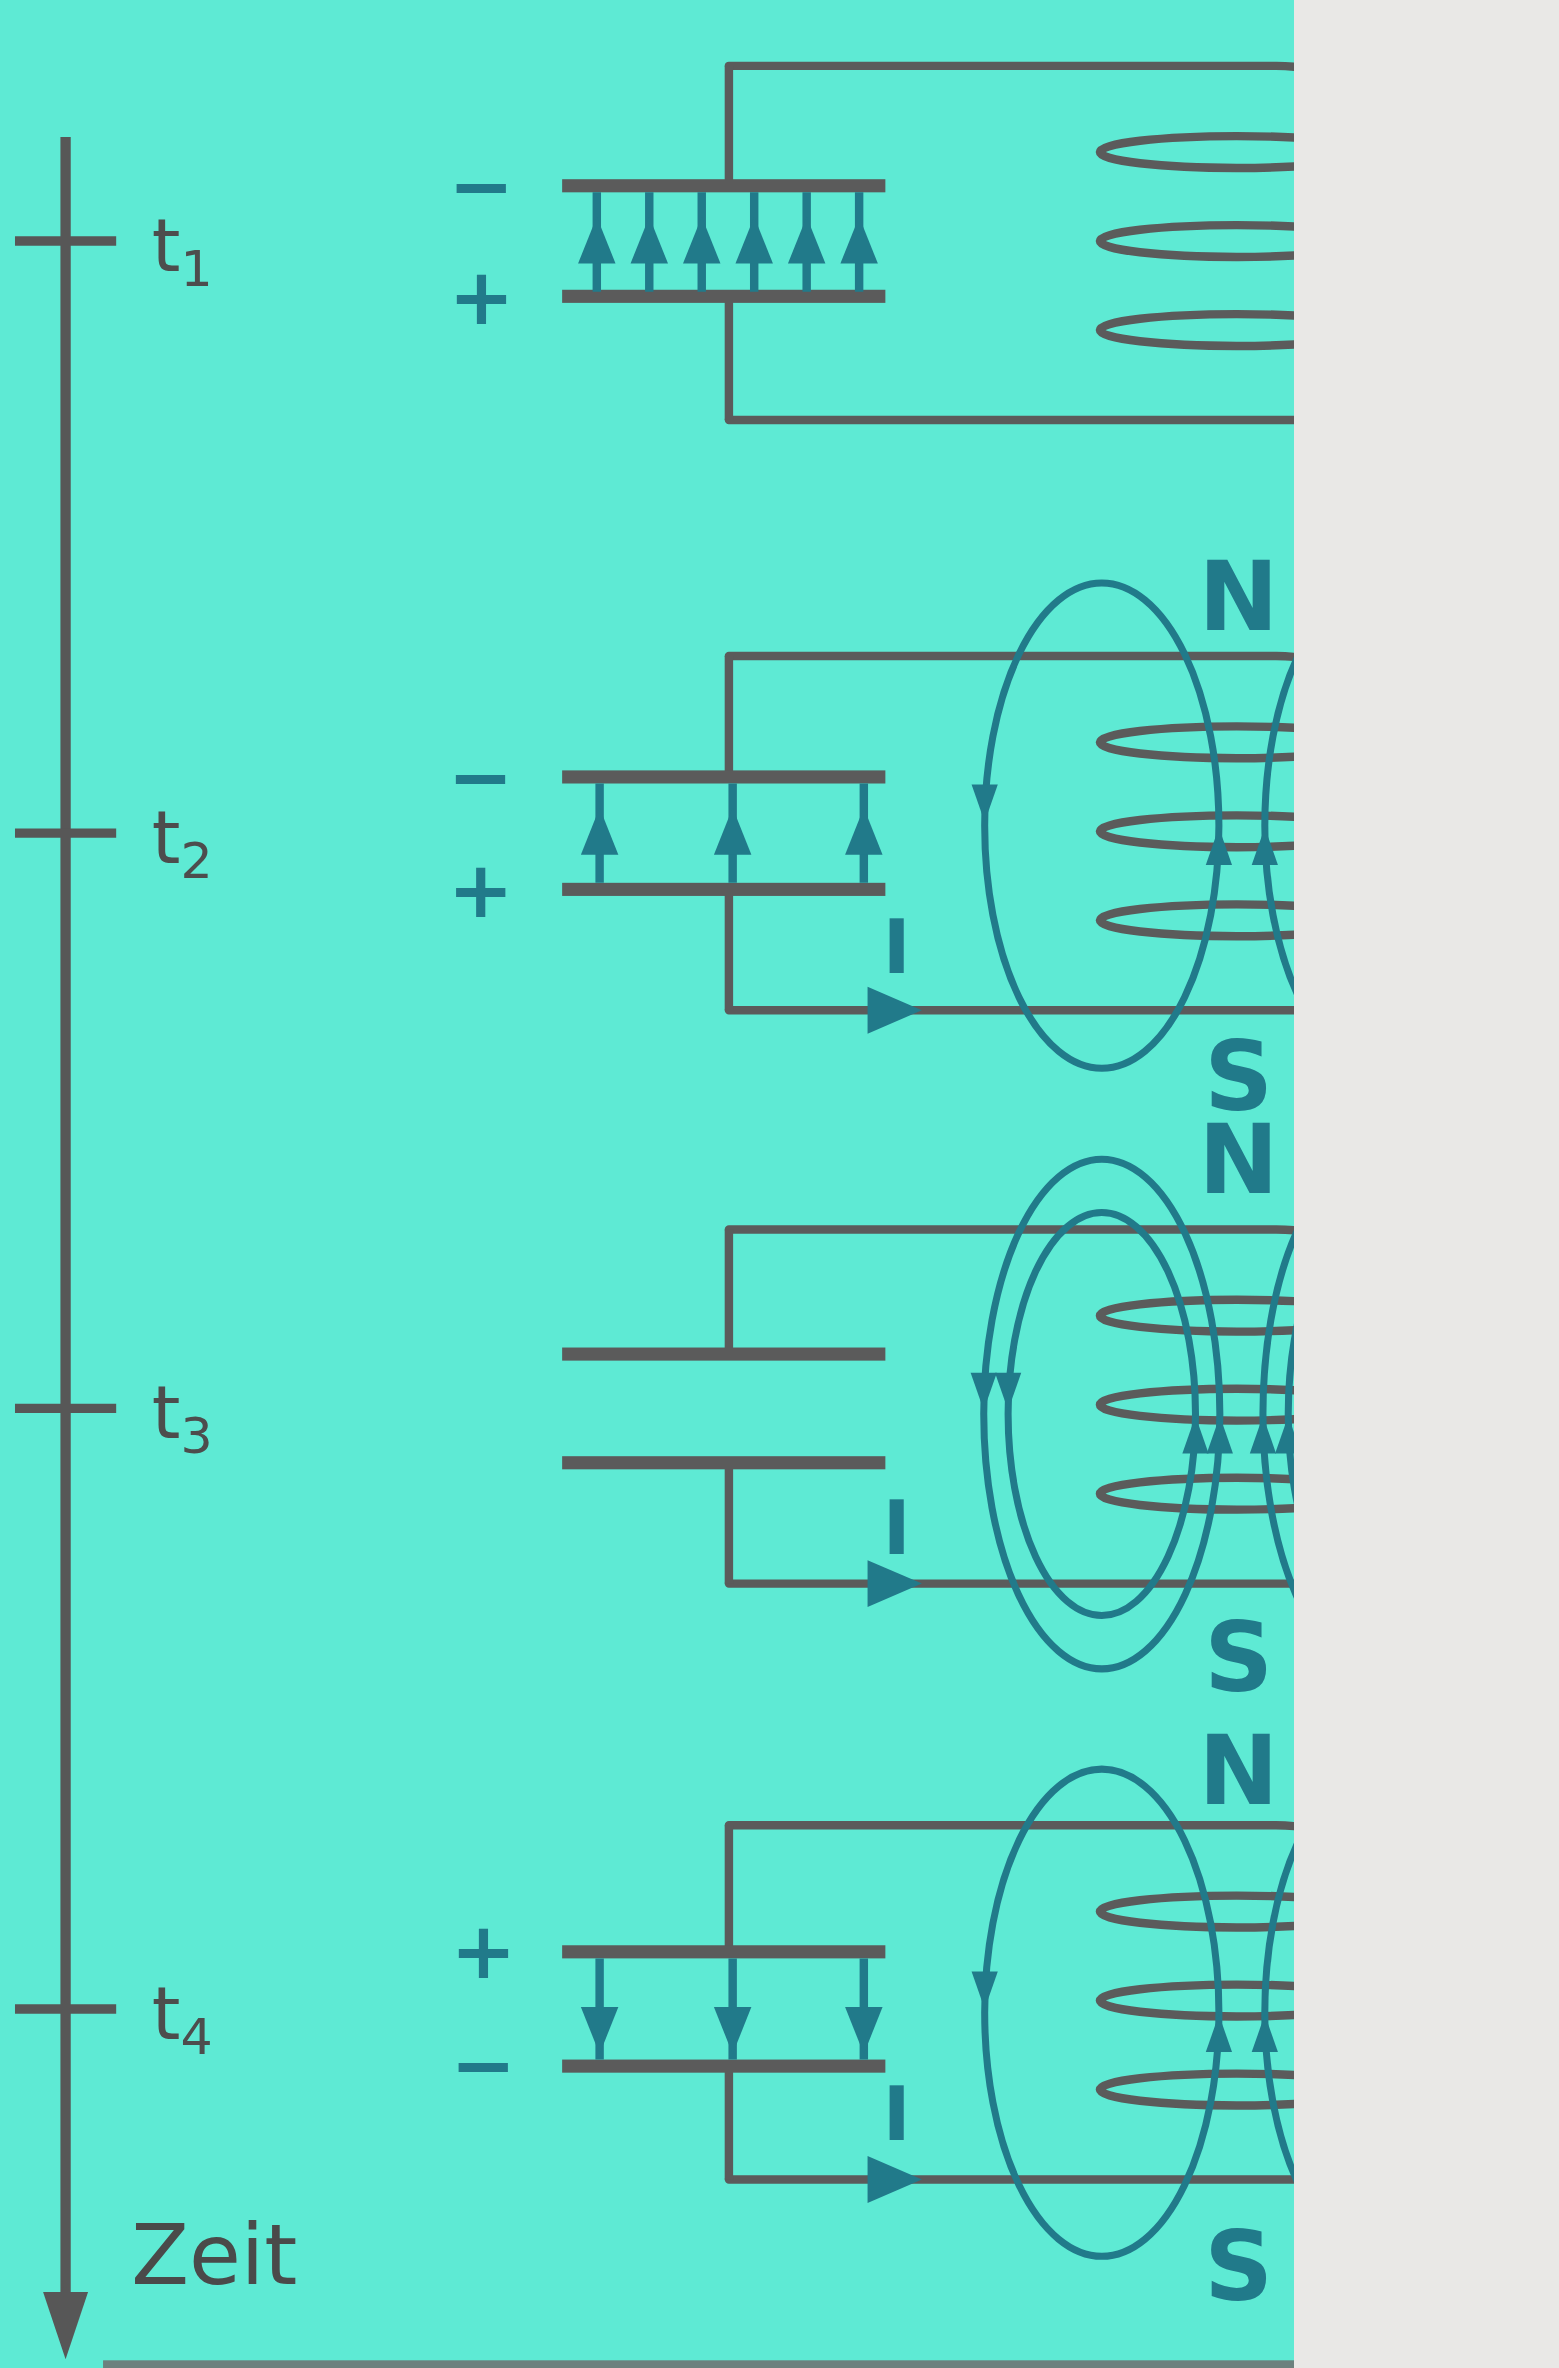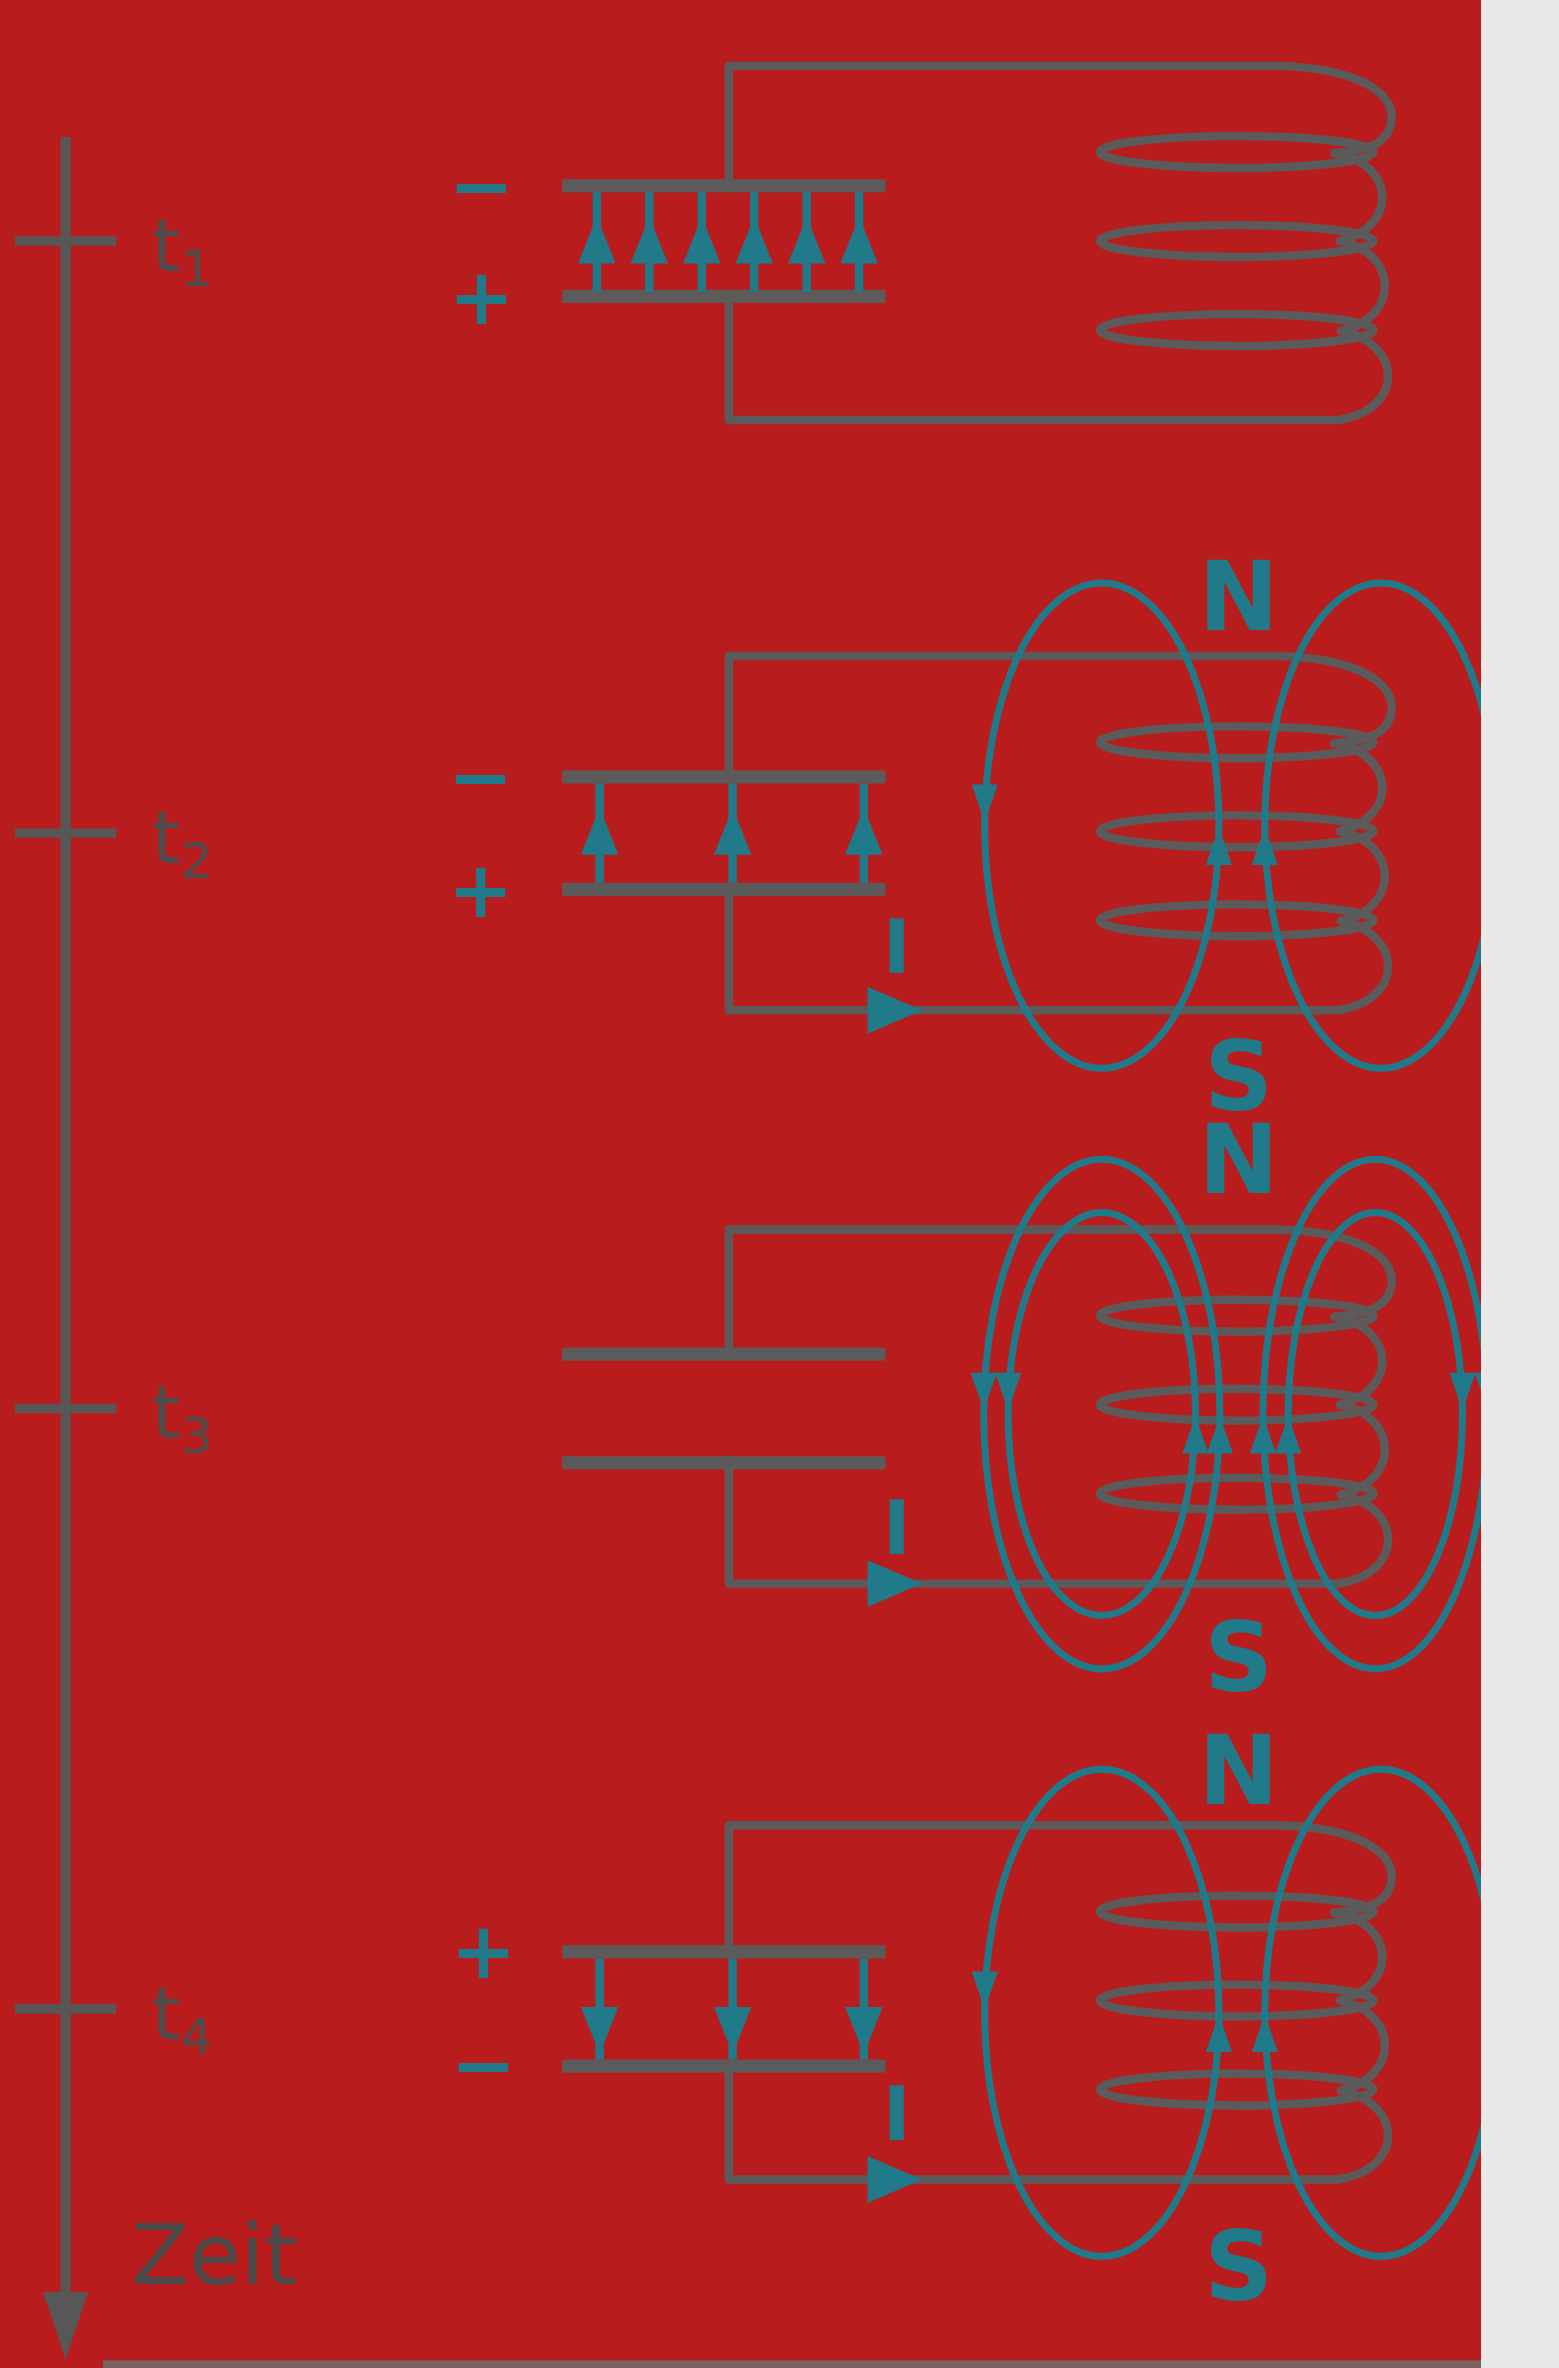--- a/index.html
+++ b/index.html
@@ -1,18 +1,18 @@
 <!DOCTYPE html>
 <html style="font-size:15px"><head>
 <meta charset="utf-8">
 <style>
   html,body{margin:0;padding:0;background:#e9e8e6;}
   .page{
-    width:1481px;height:2369px;
-    background:#b91c1c;
+    width:1294px;height:2369px;
+    background:#5eead4;
     position:relative;
     font-family:"DejaVu Sans","Liberation Sans",sans-serif;
     overflow:hidden;
   }
   svg{display:block}
   text{font-family:"DejaVu Sans","Liberation Sans",sans-serif;}
   .tlabel{fill:#4d4d4d;font-size:78px;}
   .tlabel .sub{font-size:54px;}
   .zeit{fill:#4a4a4a;font-size:90px;}
   .pole{fill:#217a8a;font-size:102px;font-weight:bold;}

